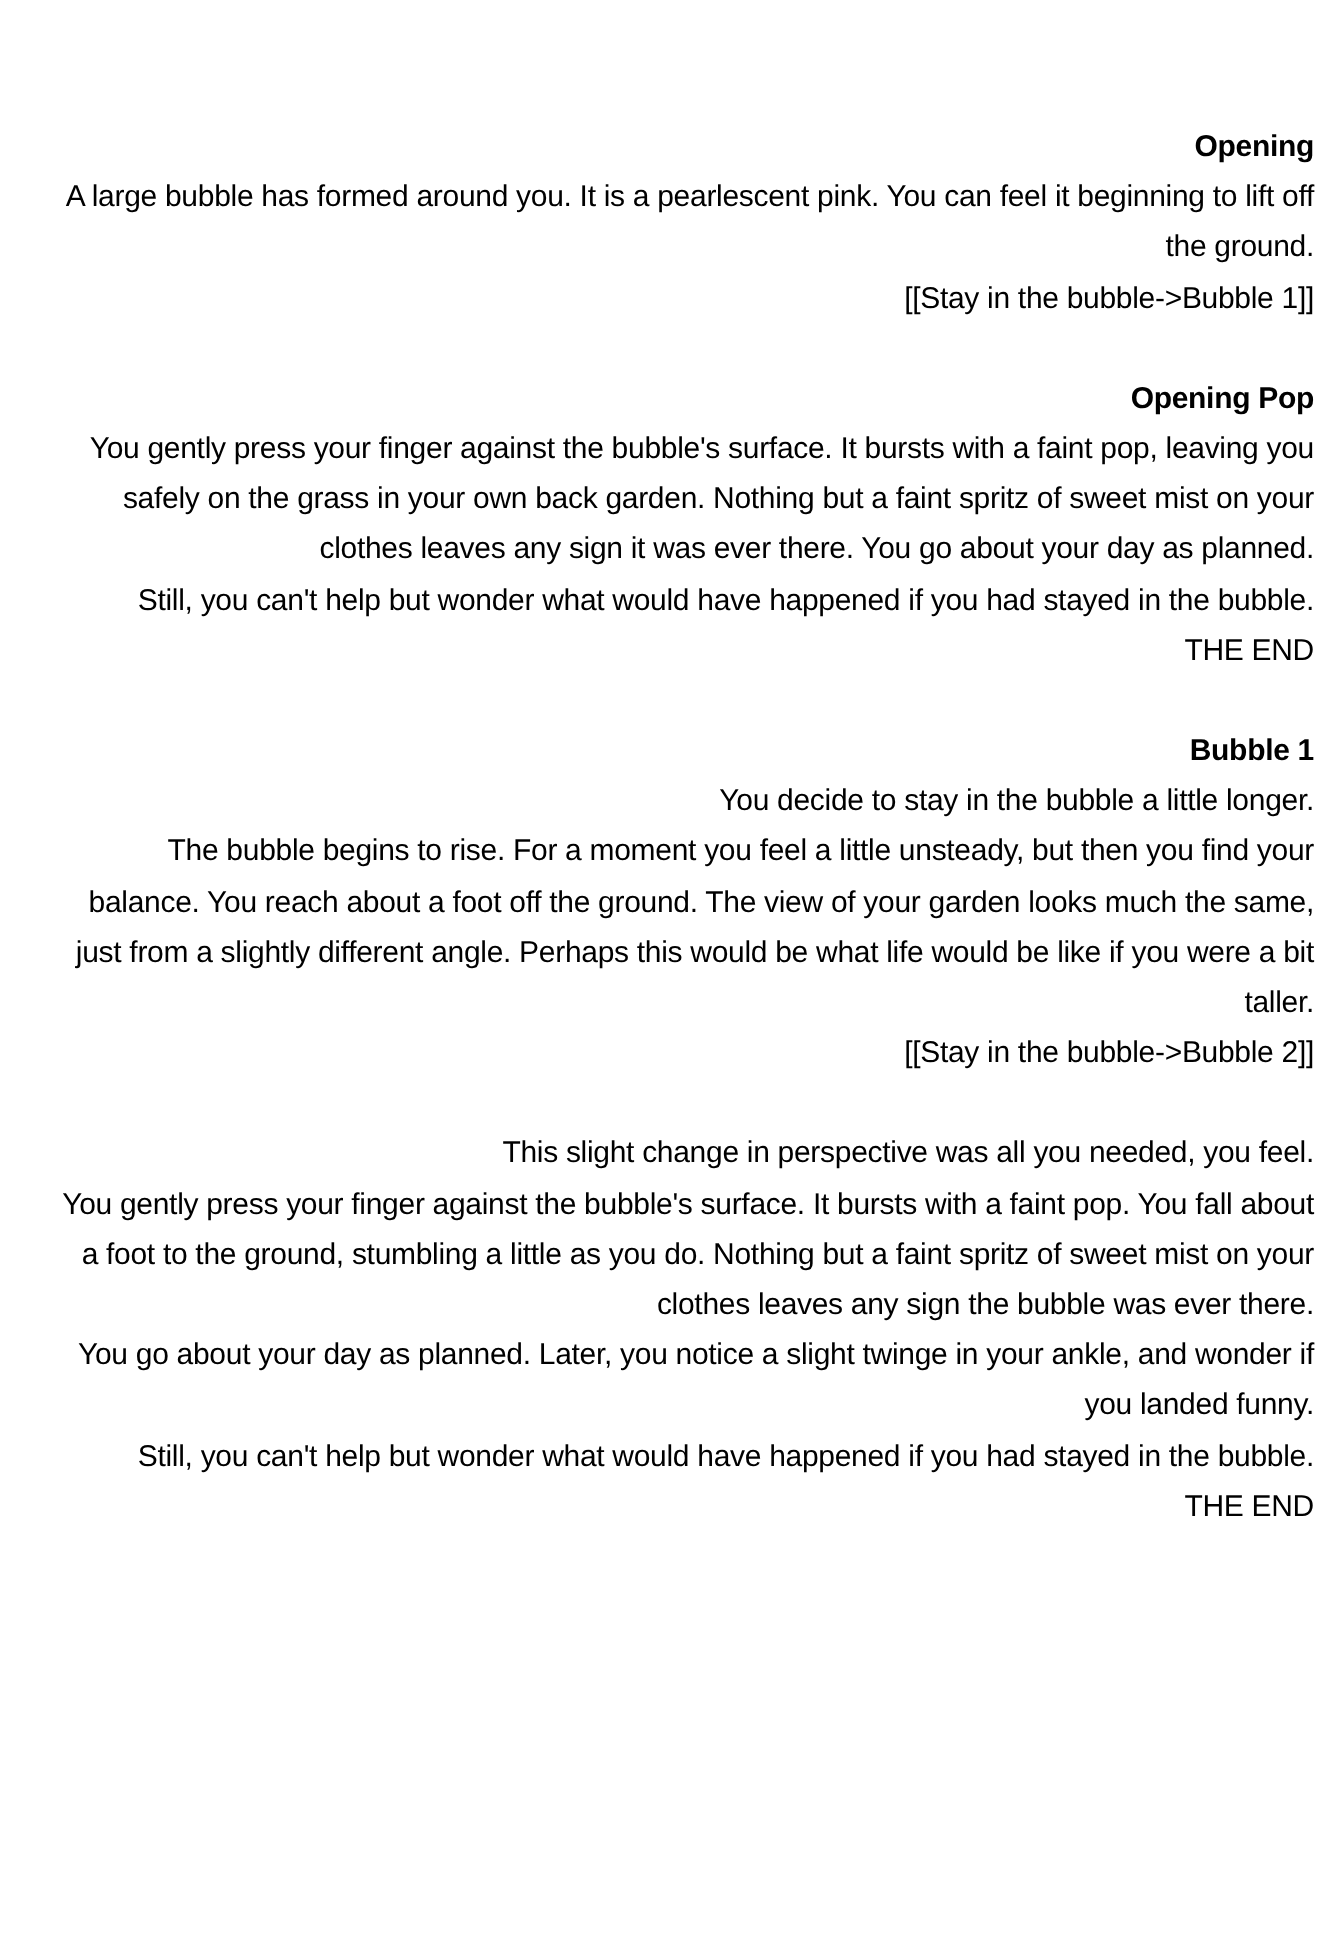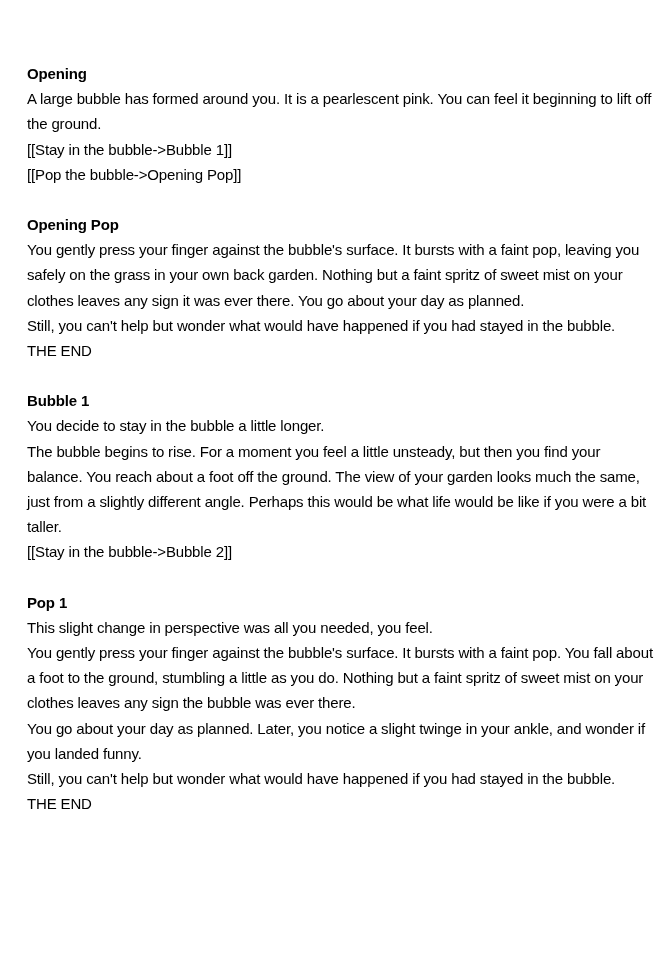--- a/index.html
+++ b/index.html
@@ -3,52 +3,50 @@
 <meta charset="utf-8">
 <style>
   html, body { margin: 0; padding: 0; background: #ffffff; }
   body {
     width: 664px; height: 974px; overflow: hidden;
     font-family: "Liberation Sans", sans-serif;
     font-size: 15px; color: #000000;
     letter-spacing: -0.15px;
   }
   .doc { position: absolute; left: 27px; top: 61px; width: 630px; }
-  .section { margin-bottom: 25px; }
+  .section { margin-bottom: 25px; text-align: right; }
   .line { line-height: 25.2px; margin: 0; white-space: normal; }
   .heading { font-weight: bold; }
 </style>
 </head>
 <body>
 
 <div class="doc">
 
   <div class="section">
     <p class="line heading">Opening</p>
     <p class="line">A large bubble has formed around you. It is a pearlescent pink. You can feel it beginning to lift off the ground.</p>
     <p class="line">[[Stay in the bubble-&gt;Bubble 1]]</p>
-    <p class="line">[[Pop the bubble-&gt;Opening Pop]]</p>
   </div>
 
   <div class="section">
     <p class="line heading">Opening Pop</p>
     <p class="line">You gently press your finger against the bubble's surface. It bursts with a faint pop, leaving you safely on the grass in your own back garden. Nothing but a faint spritz of sweet mist on your clothes leaves any sign it was ever there. You go about your day as planned.</p>
     <p class="line">Still, you can't help but wonder what would have happened if you had stayed in the bubble.</p>
     <p class="line">THE END</p>
   </div>
 
   <div class="section">
     <p class="line heading">Bubble 1</p>
     <p class="line">You decide to stay in the bubble a little longer.</p>
     <p class="line">The bubble begins to rise. For a moment you feel a little unsteady, but then you find your balance. You reach about a foot off the ground. The view of your garden looks much the same, just from a slightly different angle. Perhaps this would be what life would be like if you were a bit taller.</p>
     <p class="line">[[Stay in the bubble-&gt;Bubble 2]]</p>
   </div>
 
   <div class="section">
-    <p class="line heading">Pop 1</p>
     <p class="line">This slight change in perspective was all you needed, you feel.</p>
     <p class="line">You gently press your finger against the bubble's surface. It bursts with a faint pop. You fall about a foot to the ground, stumbling a little as you do. Nothing but a faint spritz of sweet mist on your clothes leaves any sign the bubble was ever there.</p>
     <p class="line">You go about your day as planned. Later, you notice a slight twinge in your ankle, and wonder if you landed funny.</p>
     <p class="line">Still, you can't help but wonder what would have happened if you had stayed in the bubble.</p>
     <p class="line">THE END</p>
   </div>
 
 </div>
 
 </body></html>

